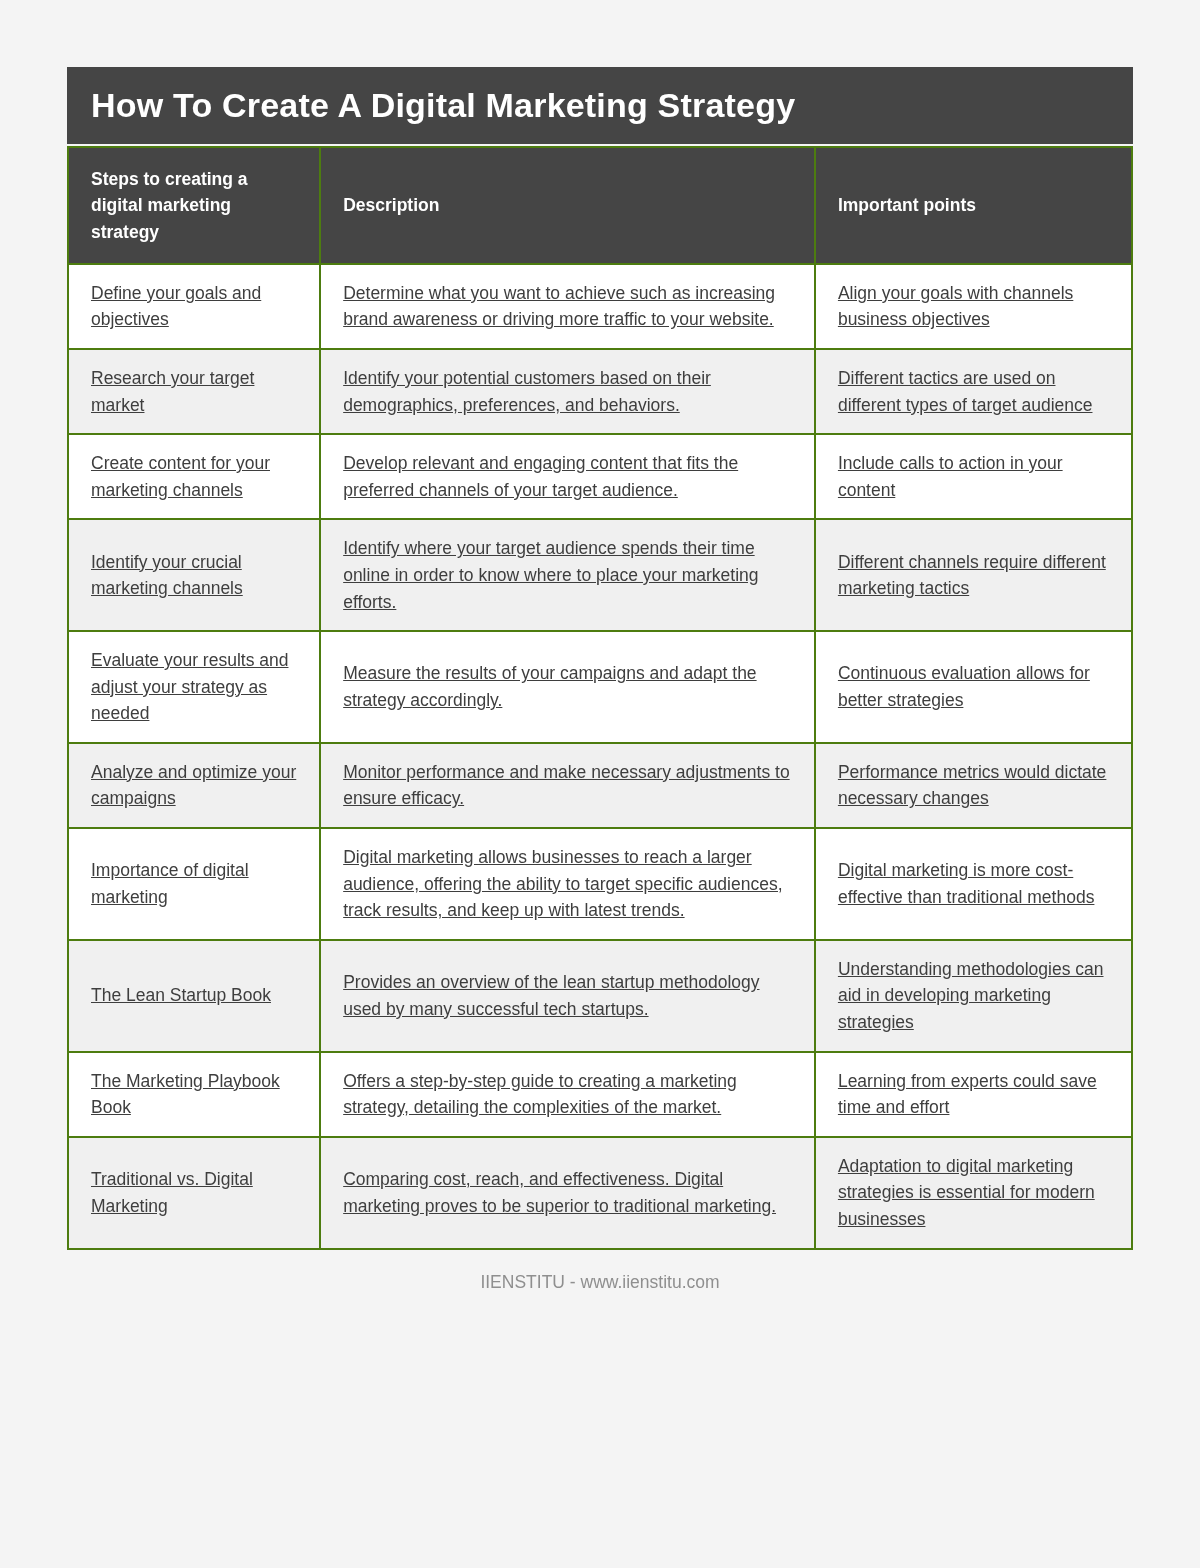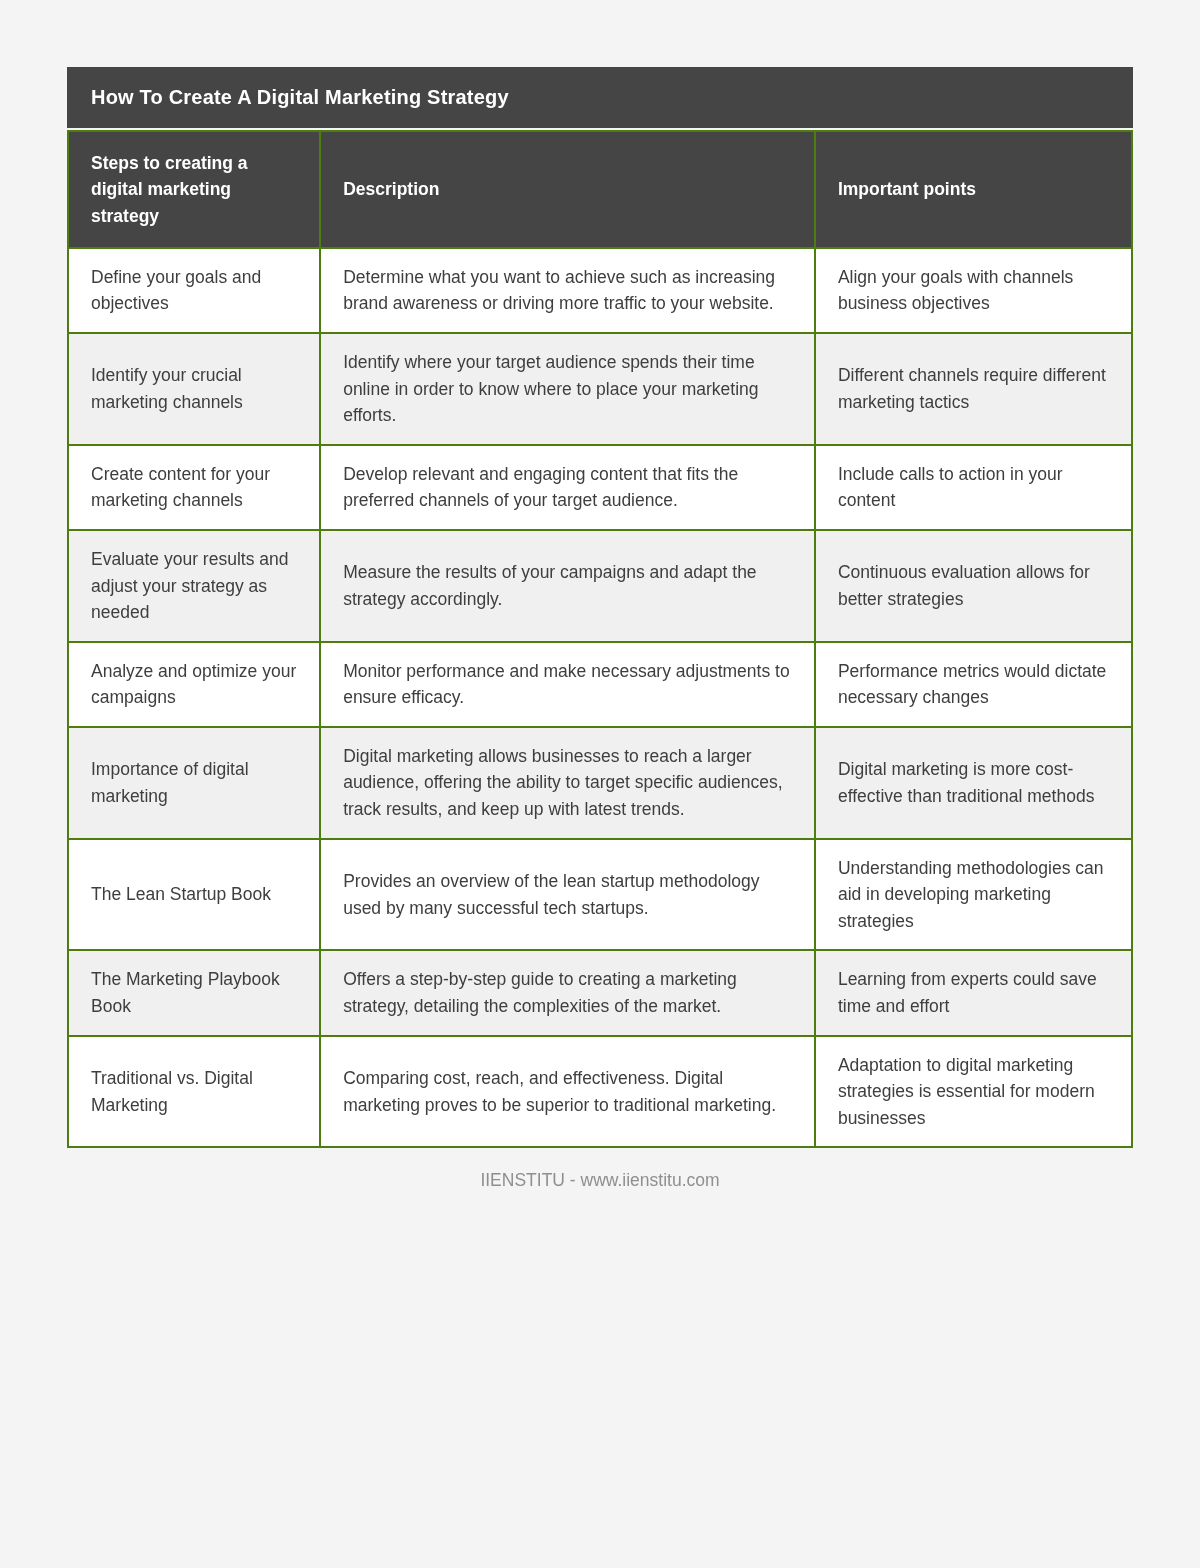--- a/index.html
+++ b/index.html
@@ -12,21 +12,21 @@
   }
   .doc {
     position: absolute;
     left: 67px;
     top: 67px;
     width: 1066px;
   }
   .title-bar {
     background: #454545;
     color: #ffffff;
-    font-size: 20px;
+    font-size: 34px;
     font-weight: bold;
     padding: 19px 24px;
     letter-spacing: 0.2px;
     margin-bottom: 2px;
   }
   table.strategy {
     width: 100%;
     border-collapse: collapse;
     table-layout: fixed;
   }
@@ -45,20 +45,21 @@
     font-size: 17.5px;
     line-height: 1.5;
     padding: 18px 20px 18px 22px;
   }
   td {
     font-size: 17.5px;
     line-height: 1.52;
     color: #3e3e3e;
     padding: 15px 20px 15px 22px;
     background: #ffffff;
+    text-decoration: underline;
   }
   tbody tr:nth-child(even) td { background: #f0f0f0; }
   .footer {
     margin-top: 22px;
     text-align: center;
     color: #8f8f8f;
     font-size: 17.5px;
   }
 </style>
 </head>
@@ -80,31 +81,36 @@
         <th>Important points</th>
       </tr>
     </thead>
     <tbody id="table-body">
   <tr>
     <td>Define your goals and objectives</td>
     <td>Determine what you want to achieve such as increasing brand awareness or driving more traffic to your website.</td>
     <td>Align your goals with channels business objectives</td>
   </tr>
 
-
   <tr>
-    <td>Identify your crucial marketing channels</td>
-    <td>Identify where your target audience spends their time online in order to know where to place your marketing efforts.</td>
-    <td>Different channels require different marketing tactics</td>
+    <td>Research your target market</td>
+    <td>Identify your potential customers based on their demographics, preferences, and behaviors.</td>
+    <td>Different tactics are used on different types of target audience</td>
   </tr>
 
   <tr>
     <td>Create content for your marketing channels</td>
     <td>Develop relevant and engaging content that fits the preferred channels of your target audience.</td>
     <td>Include calls to action in your content</td>
+  </tr>
+
+  <tr>
+    <td>Identify your crucial marketing channels</td>
+    <td>Identify where your target audience spends their time online in order to know where to place your marketing efforts.</td>
+    <td>Different channels require different marketing tactics</td>
   </tr>
 
   <tr>
     <td>Evaluate your results and adjust your strategy as needed</td>
     <td>Measure the results of your campaigns and adapt the strategy accordingly.</td>
     <td>Continuous evaluation allows for better strategies</td>
   </tr>
 
   <tr>
     <td>Analyze and optimize your campaigns</td>

